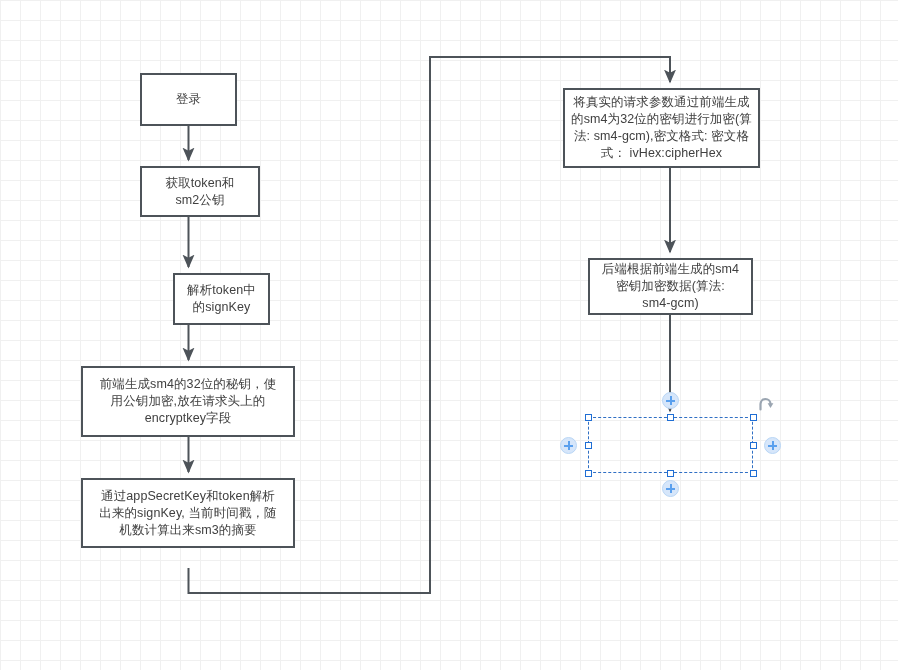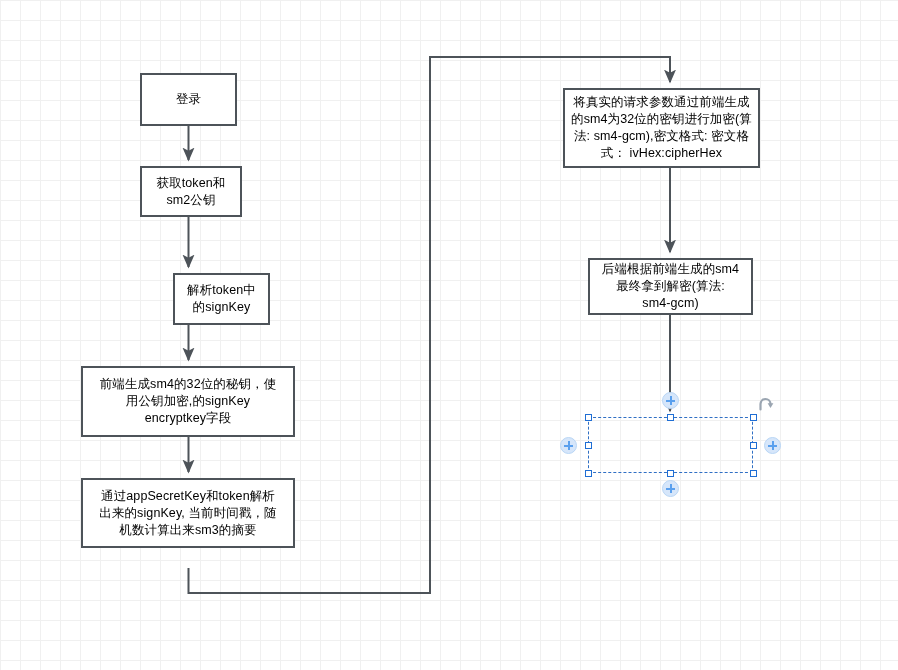--- a/index.html
+++ b/index.html
@@ -32,21 +32,21 @@
   }
   .node {
     position: absolute;
     box-sizing: border-box;
     background: #ffffff;
     border: 2px solid #4d5359;
     display: flex;
     align-items: center;
     justify-content: center;
     text-align: center;
-    color: #000000;
+    color: #404040;
     font-size: 12.5px;
     line-height: 17px;
     padding: 1px 6px;
     white-space: pre-line;
     letter-spacing: 0.1px;
   }
   .node.selected {
     border: 1px solid #2b5ea8;
   }
   
@@ -108,41 +108,41 @@
         <path d="M188.5,325 L188.5,360" stroke-linejoin="miter" marker-end="url(#arrowhead)"></path>
         <path d="M188.5,437 L188.5,472" stroke-linejoin="miter" marker-end="url(#arrowhead)"></path>
         <path d="M188.5,568 L188.5,593 L430,593 L430,57 L670,57 L670,82" stroke-linejoin="miter" marker-end="url(#arrowhead)"></path>
         <path d="M670,168 L670,252" stroke-linejoin="miter" marker-end="url(#arrowhead)"></path>
         <path d="M670,315 L670,411" stroke-linejoin="miter" marker-end="url(#arrowhead)"></path>
       </g>
   </svg>
 
   <div class="node" style="left: 140px; top: 73px; width: 97px; height: 53px;"><span>登录</span></div>
 
-  <div class="node" style="left: 140px; top: 166px; width: 102px; height: 51px;"><span>获取token和
+  <div class="node" style="left: 140px; top: 166px; width: 120px; height: 51px;"><span>获取token和
 sm2公钥</span></div>
 
   <div class="node" style="left: 140px; top: 273px; width: 97px; height: 52px; margin-left: 33px;"><span>解析token中
 的signKey</span></div>
 
   <div class="node" style="left: 81px; top: 366px; width: 214px; height: 71px;"><span>前端生成sm4的32位的秘钥，使
-用公钥加密,的signKey
+用公钥加密,放在请求头上的
 encryptkey字段</span></div>
 
   <div class="node" style="left: 81px; top: 478px; width: 214px; height: 70px;"><span>通过appSecretKey和token解析
 出来的signKey, 当前时间戳，随
 机数计算出来sm3的摘要</span></div>
 
   <div class="node" style="left: 563px; top: 88px; width: 197px; height: 80px;"><span>将真实的请求参数通过前端生成
 的sm4为32位的密钥进行加密(算
 法: sm4-gcm),密文格式: 密文格
 式： ivHex:cipherHex</span></div>
 
   <div class="node" style="left: 588px; top: 258px; width: 165px; height: 57px;"><span>后端根据前端生成的sm4
-最终拿到解密(算法:
+密钥加密数据(算法:
 sm4-gcm)</span></div>
 
 
   <div id="selection-layer">
       <div class="sel-box" style="left: 588px; top: 417px; width: 165px; height: 56px;"></div>
       <div class="handle" style="left: 584.5px; top: 413.5px;"></div>
       <div class="handle" style="left: 666.5px; top: 413.5px;"></div>
       <div class="handle" style="left: 749.5px; top: 413.5px;"></div>
       <div class="handle" style="left: 584.5px; top: 441.5px;"></div>
       <div class="handle" style="left: 749.5px; top: 441.5px;"></div>

